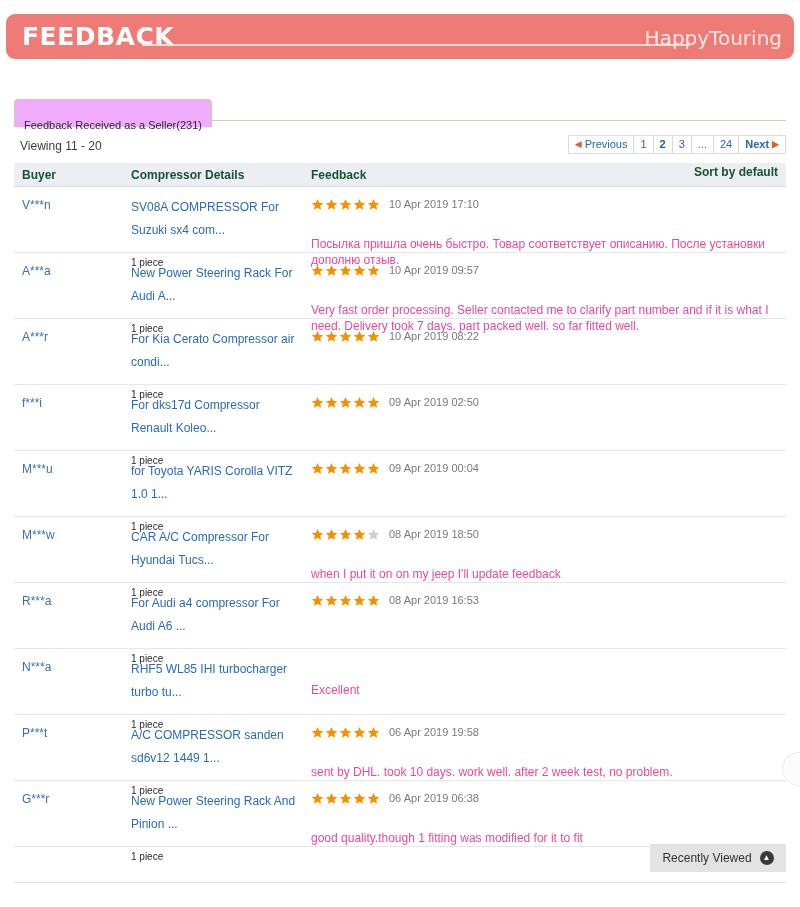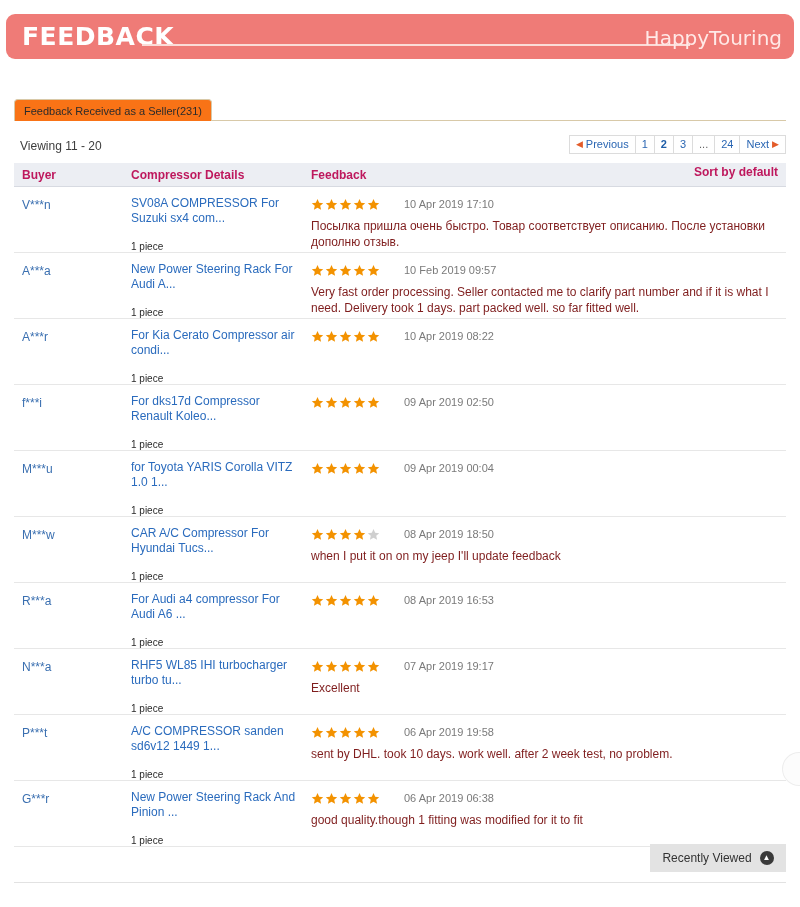--- a/index.html
+++ b/index.html
@@ -37,23 +37,23 @@
   }
 
   
   .tabstrip {
     position: absolute; left: 14px; top: 99px;
     width: 772px; height: 22px;
     border-bottom: 1px solid #d8c9a8;
   }
   .tab {
     position: absolute; left: 0; top: 0;
-    height: 22px;
-    padding: 3px 9px 0 9px;
-    background: #f97316;
+    height: 28px;
+    padding: 17px 9px 0 9px;
+    background: #f0abfc;
     border: 1px solid #d8c9a8;
     border-bottom: none;
     border-radius: 4px 4px 0 0;
     font-size: 11px; color: #2b2b2b;
     line-height: 17px;
     white-space: nowrap;
   }
 
   
   .viewing {
@@ -73,36 +73,36 @@
   .pg {
     display: flex; align-items: center; justify-content: center;
     padding: 0 6px;
     min-width: 18px;
     border-right: 1px solid #dcdcdc;
     color: #2a66b3;
     background: #fff;
     line-height: 17px;
     white-space: nowrap;
   }
-  .pg:last-child { border-right: none; }
+  .pg:last-child { border-right: none; font-weight: bold; }
   .pg.cur { color: #1f5ea8; font-weight: bold; }
   .pg.ellip { color: #666; border-right: 1px solid #dcdcdc; }
   .pg .arrow { color: #e35b29; font-size: 9px; margin-right: 3px; }
   .pg .arrow.r { margin-right: 0; margin-left: 3px; }
 
   
   .thead {
     position: absolute; left: 14px; top: 163px;
     width: 772px; height: 24px;
     background: #eceef3;
     border-bottom: 1px solid #d7dae1;
   }
   .th {
     position: absolute; top: 5px;
-    font-size: 12px; font-weight: bold; color: #be185d;
+    font-size: 12px; font-weight: bold; color: #14532d;
   }
   .th-buyer { left: 8px; }
   .th-trans { left: 117px; }
   .th-feed  { left: 297px; }
   .th-sort  { right: 8px; top: 2px; }
 
   .rows {
     position: absolute; left: 14px; top: 187px; width: 772px;
   }
   .row {
@@ -114,42 +114,42 @@
   .c-buyer {
     position: absolute; left: 8px; top: 11px;
     width: 100px;
     font-size: 12px; color: #3a6fb0;
   }
   .c-trans {
     position: absolute; left: 117px; top: 9px;
     width: 170px;
   }
   .c-title {
-    font-size: 12px; color: #2a6bbd; line-height: 15px;
+    font-size: 12px; color: #2a6bbd; line-height: 23px;
     text-decoration: none; display: block;
     cursor: pointer;
   }
   .c-qty {
     margin-top: 15px;
     font-size: 10px; color: #2b2b2b;
   }
   .c-feed {
     position: absolute; left: 297px; top: 9px;
     right: 8px;
   }
-  .stars-line { display: flex; align-items: center; height: 16px; gap: 15px; }
+  .stars-line { display: flex; align-items: center; height: 16px; }
   .stars { display: flex; gap: 1px; }
   .star { width: 13px; height: 13px; display: block; }
   .fdate {
     margin-left: 9px;
     font-size: 11px; color: #7a7a7a; line-height: 13px;
   }
   .fcomment {
-    margin-top: 6px;
-    font-size: 12px; color: #7f1d1d; line-height: 16px;
+    margin-top: 24px;
+    font-size: 12px; color: #ec4899; line-height: 16px;
     max-width: 462px;
   }
 
   
   .foot {
     position: absolute; left: 14px; width: 772px;
     height: 36px;
     border-bottom: 1px solid #e2e2e2;
   }
 
@@ -267,23 +267,23 @@
               <svg class="star" viewBox="0 0 24 24" aria-hidden="true">
                 <path fill="#f39200" d="M12 1.8l3.1 6.9 7.5.8-5.6 5 1.6 7.4-6.6-3.8-6.6 3.8 1.6-7.4-5.6-5 7.5-.8z"></path>
               </svg>
               <svg class="star" viewBox="0 0 24 24" aria-hidden="true">
                 <path fill="#f39200" d="M12 1.8l3.1 6.9 7.5.8-5.6 5 1.6 7.4-6.6-3.8-6.6 3.8 1.6-7.4-5.6-5 7.5-.8z"></path>
               </svg>
               <svg class="star" viewBox="0 0 24 24" aria-hidden="true">
                 <path fill="#f39200" d="M12 1.8l3.1 6.9 7.5.8-5.6 5 1.6 7.4-6.6-3.8-6.6 3.8 1.6-7.4-5.6-5 7.5-.8z"></path>
               </svg>
             </span>
-            <span class="fdate">10 Feb 2019 09:57</span>
-          </div>
-          <div class="fcomment">Very fast order processing. Seller contacted me to clarify part number and if it is what I need. Delivery took 1 days. part packed well. so far fitted well.</div>
+            <span class="fdate">10 Apr 2019 09:57</span>
+          </div>
+          <div class="fcomment">Very fast order processing. Seller contacted me to clarify part number and if it is what I need. Delivery took 7 days. part packed well. so far fitted well.</div>
         </div>
       </div>
       <div class="row">
         <div class="c-buyer">A***r</div>
         <div class="c-trans">
           <a class="c-title">For Kia Cerato Compressor air condi...</a>
           <div class="c-qty">1 piece</div>
         </div>
         <div class="c-feed">
           <div class="stars-line">
@@ -425,40 +425,20 @@
           </div>
         </div>
       </div>
       <div class="row">
         <div class="c-buyer">N***a</div>
         <div class="c-trans">
           <a class="c-title">RHF5 WL85 IHI turbocharger turbo tu...</a>
           <div class="c-qty">1 piece</div>
         </div>
         <div class="c-feed">
-          <div class="stars-line">
-            <span class="stars">
-              <svg class="star" viewBox="0 0 24 24" aria-hidden="true">
-                <path fill="#f39200" d="M12 1.8l3.1 6.9 7.5.8-5.6 5 1.6 7.4-6.6-3.8-6.6 3.8 1.6-7.4-5.6-5 7.5-.8z"></path>
-              </svg>
-              <svg class="star" viewBox="0 0 24 24" aria-hidden="true">
-                <path fill="#f39200" d="M12 1.8l3.1 6.9 7.5.8-5.6 5 1.6 7.4-6.6-3.8-6.6 3.8 1.6-7.4-5.6-5 7.5-.8z"></path>
-              </svg>
-              <svg class="star" viewBox="0 0 24 24" aria-hidden="true">
-                <path fill="#f39200" d="M12 1.8l3.1 6.9 7.5.8-5.6 5 1.6 7.4-6.6-3.8-6.6 3.8 1.6-7.4-5.6-5 7.5-.8z"></path>
-              </svg>
-              <svg class="star" viewBox="0 0 24 24" aria-hidden="true">
-                <path fill="#f39200" d="M12 1.8l3.1 6.9 7.5.8-5.6 5 1.6 7.4-6.6-3.8-6.6 3.8 1.6-7.4-5.6-5 7.5-.8z"></path>
-              </svg>
-              <svg class="star" viewBox="0 0 24 24" aria-hidden="true">
-                <path fill="#f39200" d="M12 1.8l3.1 6.9 7.5.8-5.6 5 1.6 7.4-6.6-3.8-6.6 3.8 1.6-7.4-5.6-5 7.5-.8z"></path>
-              </svg>
-            </span>
-            <span class="fdate">07 Apr 2019 19:17</span>
-          </div>
           <div class="fcomment">Excellent</div>
         </div>
       </div>
       <div class="row">
         <div class="c-buyer">P***t</div>
         <div class="c-trans">
           <a class="c-title">A/C COMPRESSOR sanden sd6v12 1449 1...</a>
           <div class="c-qty">1 piece</div>
         </div>
         <div class="c-feed">

